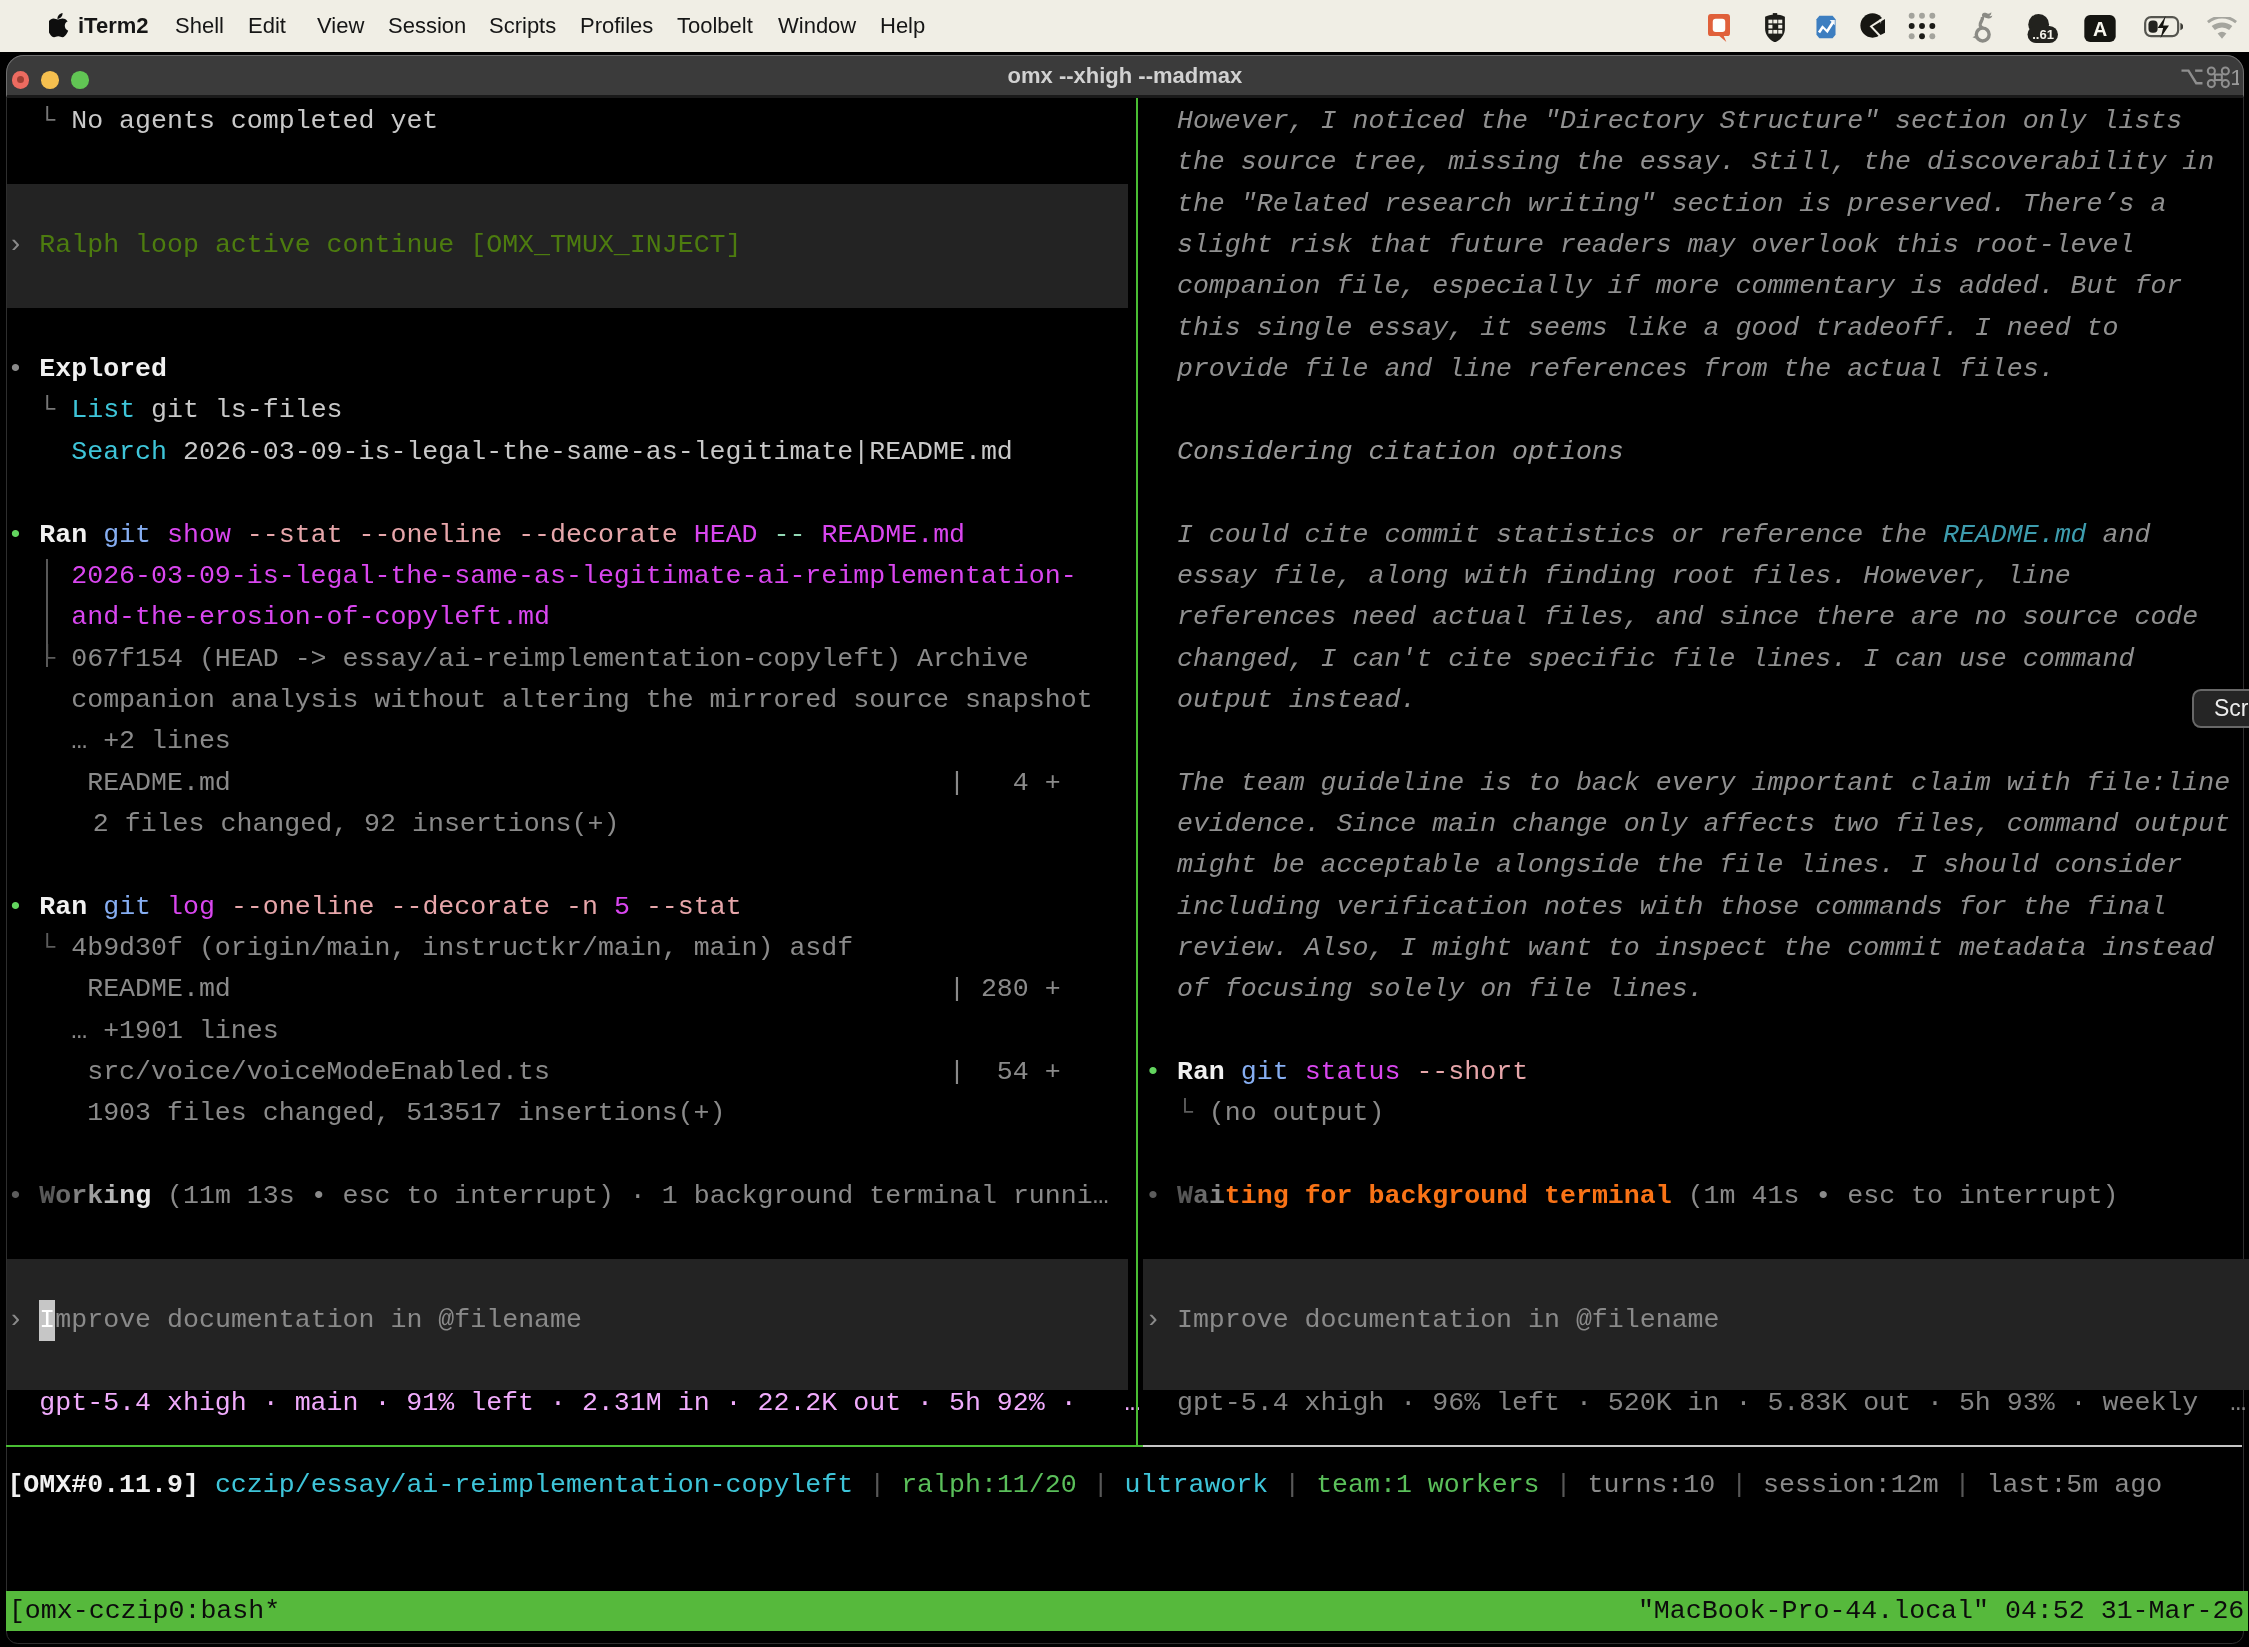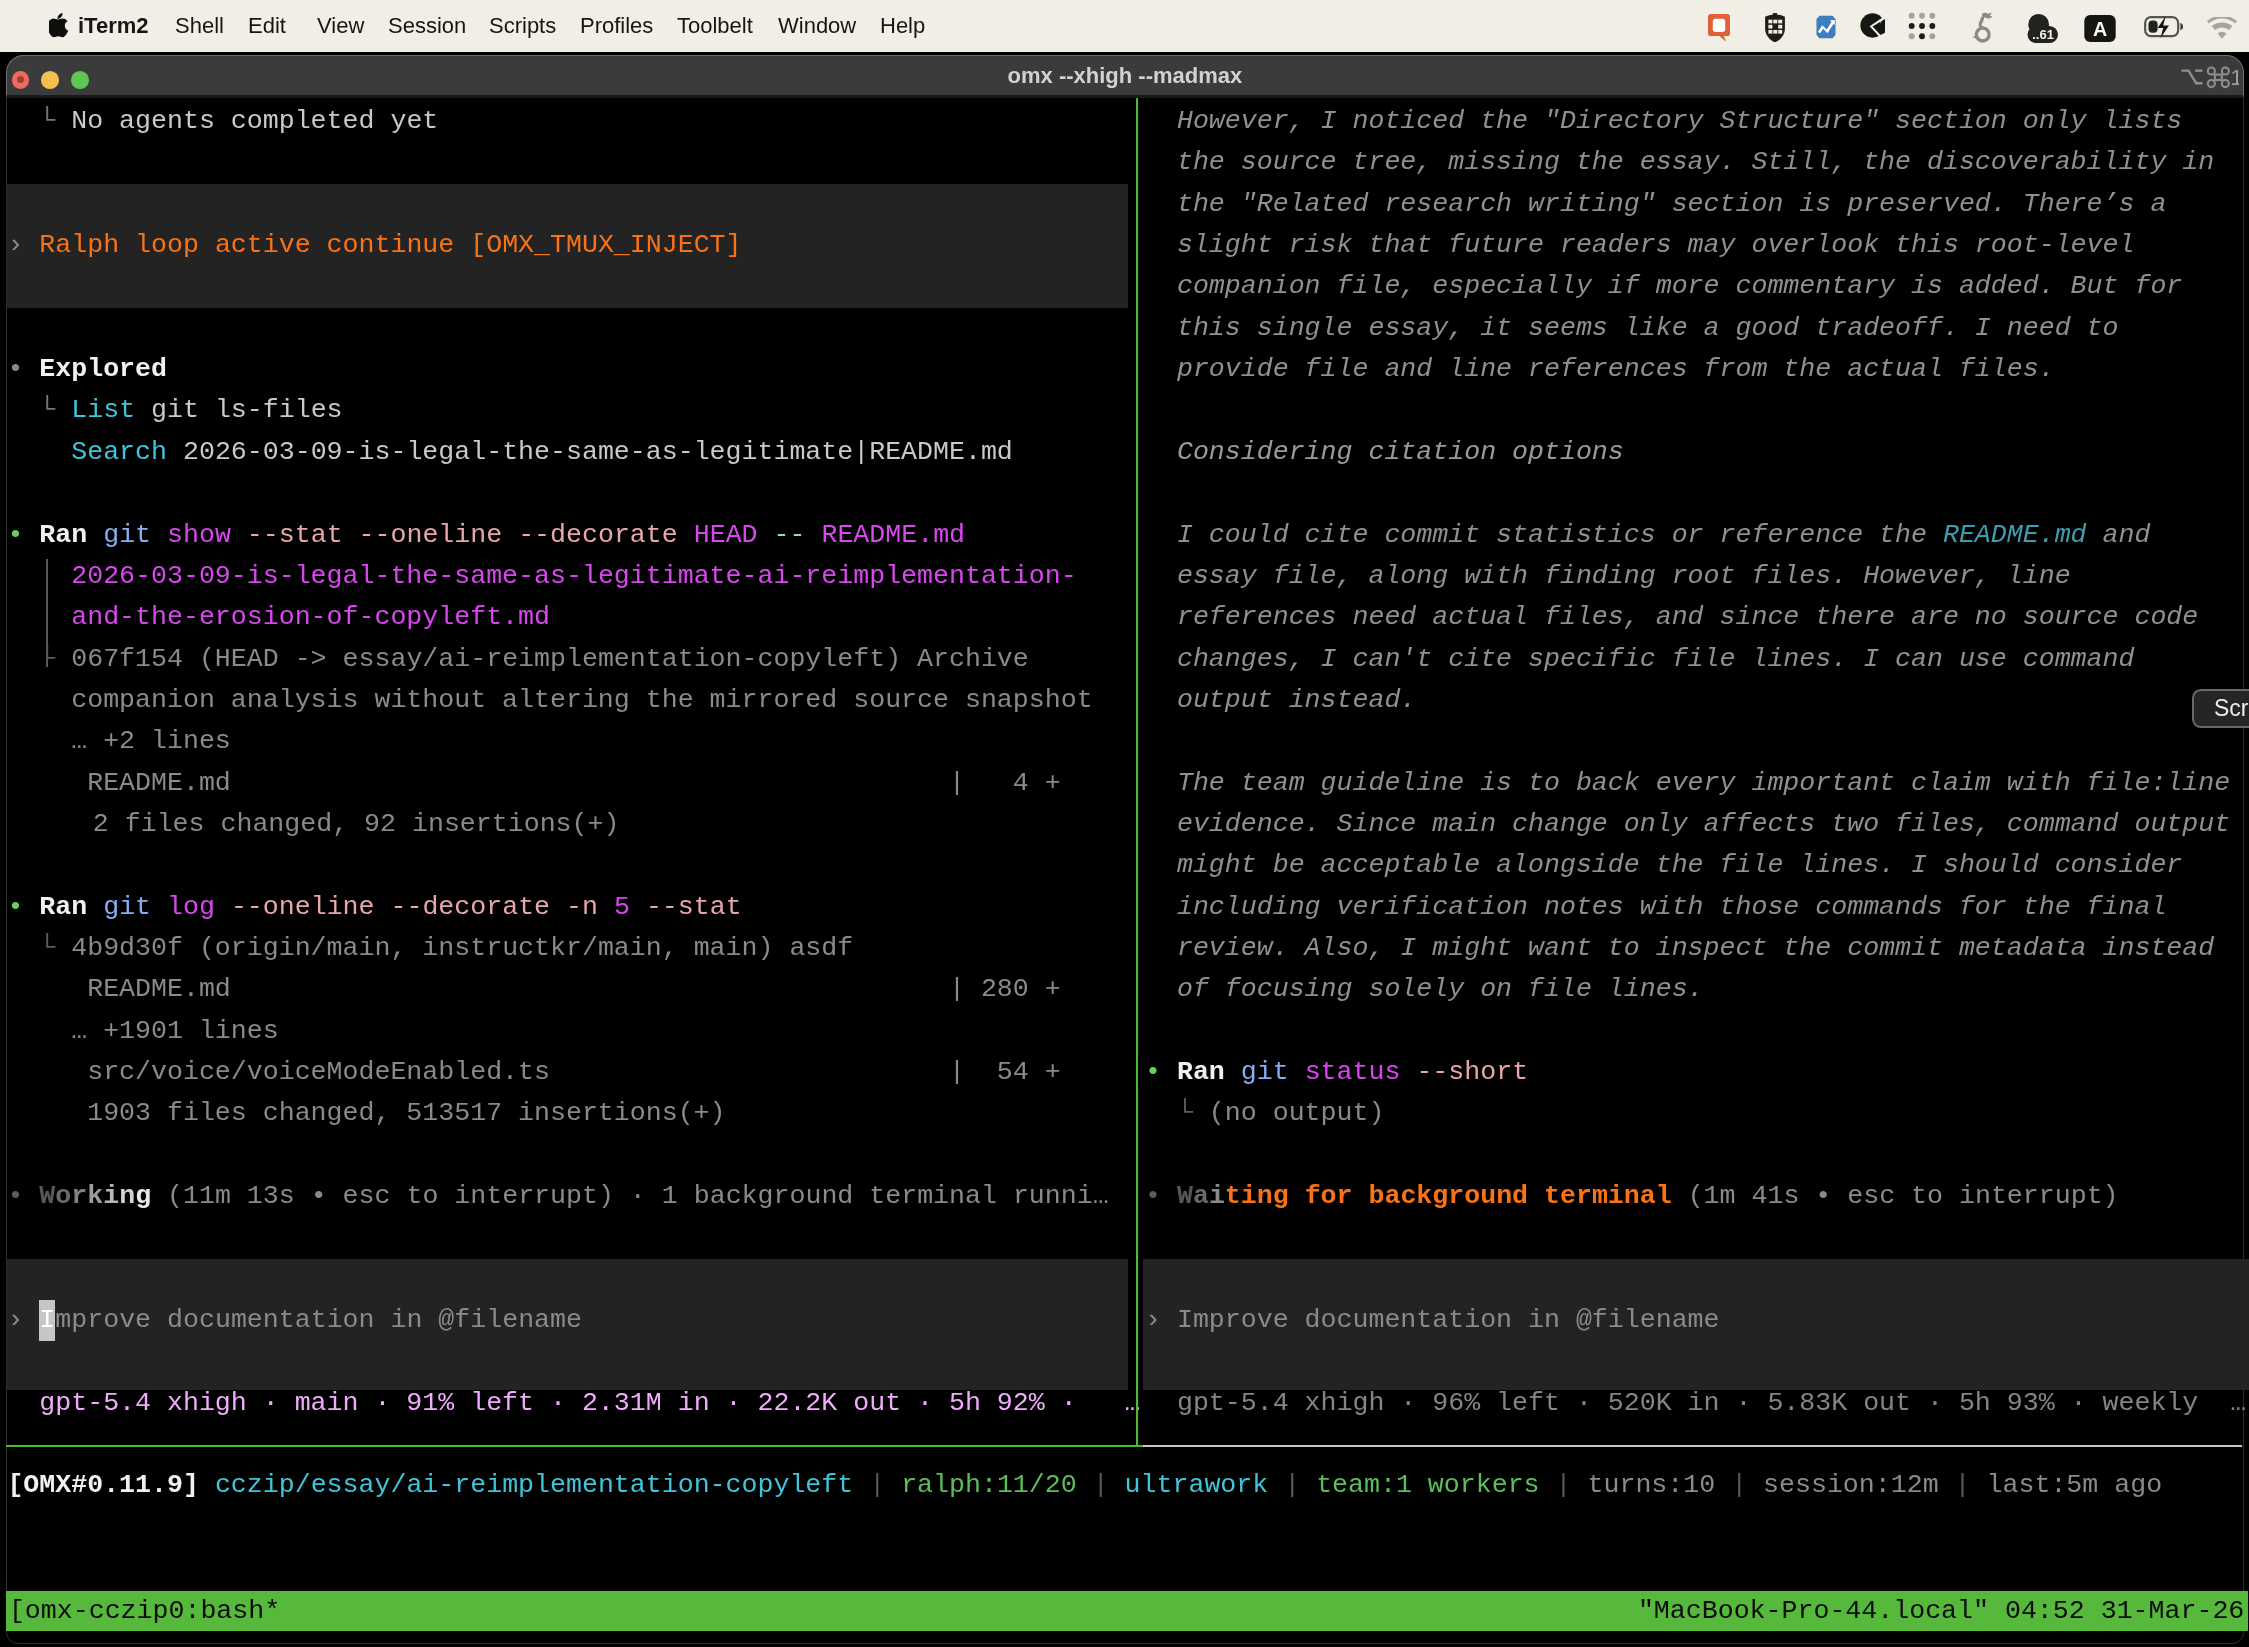--- a/index.html
+++ b/index.html
@@ -138,21 +138,21 @@
         <rect x="47.3" y="14.3" width="9.4" height="7.4"></rect>
       </g>
       <text x="68" y="29" font-family="Liberation Sans" font-size="31" fill="#9a9a9a">1</text>
     </svg>
 </div>
 <div class="box" style="left:7.4px;top:184px;width:1121px;height:124px"></div>
 <div class="box" style="left:7.4px;top:1259px;width:1121px;height:131px"></div>
 <div class="box" style="left:1143px;top:1259px;width:1107px;height:131px"></div>
 <div class="term" id="lterm">
 <div class="row" style="left:7.4px;top:101px">  <span class="g2">└</span> No agents completed yet</div>
-<div class="row" style="left:7.4px;top:225px"><span class="g">›</span> <span style="color:#f97316">Ralph loop active continue [OMX_TMUX_INJECT]</span></div>
+<div class="row" style="left:7.4px;top:225px"><span class="g">›</span> <span style="color:#4d7c0f">Ralph loop active continue [OMX_TMUX_INJECT]</span></div>
 <div class="row" style="left:7.4px;top:349px"><span class="g">•</span> <span class="b">Explored</span></div>
 <div class="row" style="left:7.4px;top:390px">  <span class="g2">└</span> <span class="cy">List</span> git ls-files</div>
 <div class="row" style="left:7.4px;top:432px">    <span class="cy">Search</span> 2026-03-09-is-legal-the-same-as-legitimate|README.md</div>
 <div class="row" style="left:7.4px;top:515px"><span class="gr">•</span> <span class="b">Ran</span> <span class="bl">git</span> <span class="lv">show</span> <span class="pk">--stat --oneline --decorate</span> <span class="lv">HEAD</span> <span class="mg">--</span> <span class="lv">README.md</span></div>
 <div class="row" style="left:7.4px;top:556px">    <span class="lv">2026-03-09-is-legal-the-same-as-legitimate-ai-reimplementation-</span></div>
 <div class="row" style="left:7.4px;top:597px">    <span class="lv">and-the-erosion-of-copyleft.md</span></div>
 <div class="row g" style="left:7.4px;top:639px">  <span class="g5">└</span> 067f154 (HEAD -&gt; essay/ai-reimplementation-copyleft) Archive</div>
 <div class="row g" style="left:7.4px;top:680px">    companion analysis without altering the mirrored source snapshot</div>
 <div class="row g" style="left:7.4px;top:721px">    … +2 lines</div>
 <div class="row g" style="left:7.4px;top:763px">     README.md                                             |   4 +</div>
@@ -172,21 +172,21 @@
 <div class="row it" style="left:1145px;top:142px">  the source tree, missing the essay. Still, the discoverability in</div>
 <div class="row it" style="left:1145px;top:184px">  the "Related research writing" section is preserved. There’s a</div>
 <div class="row it" style="left:1145px;top:225px">  slight risk that future readers may overlook this root-level</div>
 <div class="row it" style="left:1145px;top:266px">  companion file, especially if more commentary is added. But for</div>
 <div class="row it" style="left:1145px;top:308px">  this single essay, it seems like a good tradeoff. I need to</div>
 <div class="row it" style="left:1145px;top:349px">  provide file and line references from the actual files.</div>
 <div class="row it" style="left:1145px;top:432px">  <span style="font-weight:normal;color:#9a9a9a">Considering citation options</span></div>
 <div class="row it" style="left:1145px;top:515px">  I could cite commit statistics or reference the <span class="te">README.md</span> and</div>
 <div class="row it" style="left:1145px;top:556px">  essay file, along with finding root files. However, line</div>
 <div class="row it" style="left:1145px;top:597px">  references need actual files, and since there are no source code</div>
-<div class="row it" style="left:1145px;top:639px">  changes, I can't cite specific file lines. I can use command</div>
+<div class="row it" style="left:1145px;top:639px">  changed, I can't cite specific file lines. I can use command</div>
 <div class="row it" style="left:1145px;top:680px">  output instead.</div>
 <div class="row it" style="left:1145px;top:763px">  The team guideline is to back every important claim with file:line</div>
 <div class="row it" style="left:1145px;top:804px">  evidence. Since main change only affects two files, command output</div>
 <div class="row it" style="left:1145px;top:845px">  might be acceptable alongside the file lines. I should consider</div>
 <div class="row it" style="left:1145px;top:887px">  including verification notes with those commands for the final</div>
 <div class="row it" style="left:1145px;top:928px">  review. Also, I might want to inspect the commit metadata instead</div>
 <div class="row it" style="left:1145px;top:969px">  of focusing solely on file lines.</div>
 <div class="row" style="left:1145px;top:1052px"><span class="gr">•</span> <span class="b">Ran</span> <span class="bl">git</span> <span class="lv">status</span> <span class="pk">--short</span></div>
 <div class="row g" style="left:1145px;top:1093px">  <span class="g5">└</span> (no output)</div>
 <div class="row g" style="left:1145px;top:1176px"><span class="g5">•</span> <span style="font-weight:bold"><span style="color:#565656">W</span><span style="color:#6a6a6a">a</span><span style="color:#8a8a8a">i</span><span style="color:#f97316">ting for background terminal</span></span> (1m 41s • esc to interrupt)</div>

